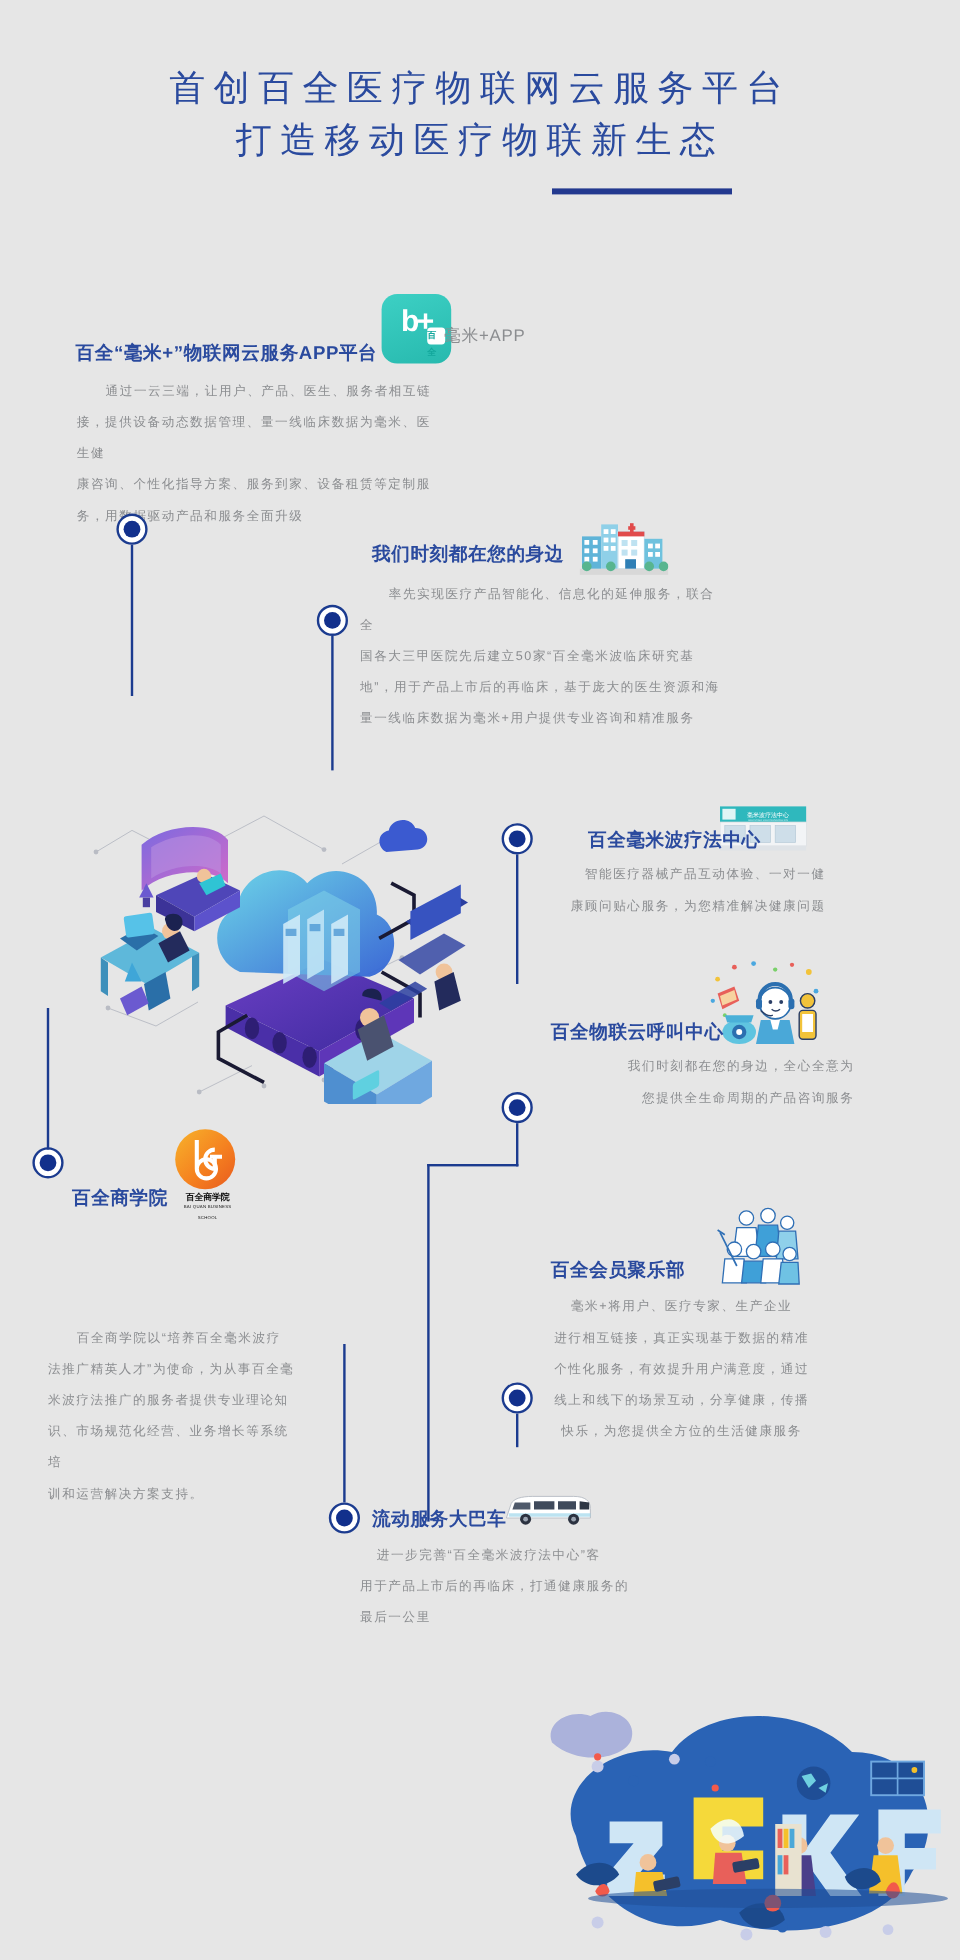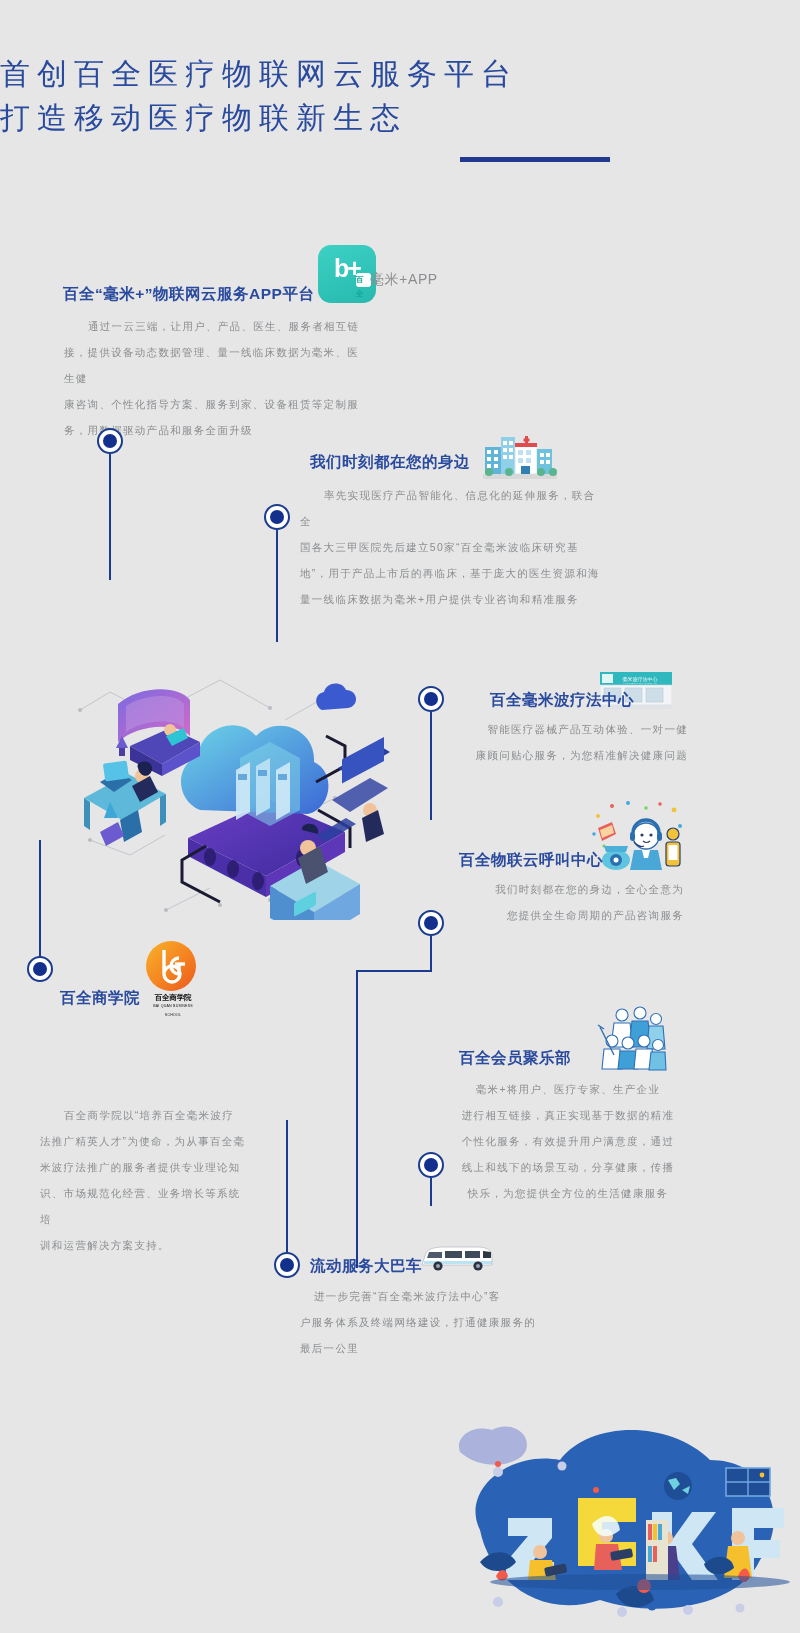--- a/index.html
+++ b/index.html
@@ -5,21 +5,21 @@
   * { box-sizing: border-box; margin: 0; padding: 0; }
   html, body {
     width: 800px; height: 1633px;
     background: #e6e6e6;
     font-family: "Liberation Sans", "DejaVu Sans", sans-serif;
     overflow: hidden;
   }
   #page { position: relative; width: 800px; height: 1633px; background: #e6e6e6; }
 
   
-  #header { position: absolute; left: 0; top: 52px; width: 800px; text-align: left; }
+  #header { position: absolute; left: 0; top: 52px; width: 800px; text-align: center; }
   .title-line {
     color: #2a4a9e; font-size: 30px; letter-spacing: 7px;
     font-weight: 400; line-height: 44px; white-space: nowrap;
   }
   #title-rule {
     position: absolute; left: 460px; top: 157px;
     width: 150px; height: 5px; background: #23398f;
   }
 
   
@@ -348,21 +348,21 @@
     <path d="M44 50 L68 50 L72 70 L40 70 Z" fill="#4aa8d8"></path>
     <path d="M52 50 L60 50 L58 58 L54 58 Z" fill="#ffffff"></path>
 
     <rect x="76" y="42" width="14" height="24" rx="3" fill="#f2c33a" stroke="#2b3f66" stroke-width="1.2"></rect>
     <rect x="78.5" y="45" width="9" height="15" fill="#ffffff"></rect>
     <circle cx="83" cy="34" r="6" fill="#f2c33a" stroke="#2b3f66" stroke-width="1.2"></circle>
   </svg>
 
   <div style="position:absolute;left:459px;top:850px;" class="sec-heading">百全物联云呼叫中心</div>
 
-  <div style="position:absolute;left:444px;top:876px;width:240px;text-align:right;" class="sec-body">
+  <div style="position:absolute;left:472px;top:876px;width:240px;text-align:right;" class="sec-body">
     <p>我们时刻都在您的身边，全心全意为</p>
     <p>您提供全生命周期的产品咨询服务</p>
   </div>
 
   <div class="node-dot big" style="left:418px;top:910px;"></div>
   <div class="vline" style="left:430px;top:936px;height:36px;"></div>
   <div class="hline" style="left:356px;top:970px;width:76px;"></div>
   <div class="vline" style="left:356px;top:970px;height:298px;"></div>
 
   <svg id="bschool-logo" viewBox="0 0 52 52">
@@ -443,21 +443,21 @@
     <circle cx="20" cy="23" r="4.6" fill="#2b3240"></circle>
       <circle cx="20" cy="23" r="2" fill="#9aa3b0"></circle>
     <circle cx="60" cy="23" r="4.6" fill="#2b3240"></circle>
       <circle cx="60" cy="23" r="2" fill="#9aa3b0"></circle>
   </svg>
 
   <div style="position:absolute;left:310px;top:1256px;" class="sec-heading">流动服务大巴车</div>
 
   <div style="position:absolute;left:300px;top:1283px;width:260px;" class="sec-body">
     <p style="text-indent:14px">进一步完善“百全毫米波疗法中心”客</p>
-    <p>户服务体系及终端网络建设，打通健康服务的</p>
+    <p>用于产品上市后的再临床，打通健康服务的</p>
     <p>最后一公里</p>
   </div>
 
   <div class="node-dot big" style="left:274px;top:1252px;"></div>
   <div class="vline" style="left:286px;top:1120px;height:132px;"></div>
 
   <svg id="zckf" viewBox="0 0 360 253">
 
     <path d="M40 150 C20 110 70 70 120 80 C150 40 230 40 270 80 C330 80 350 140 320 180
              C300 225 220 240 160 220 C100 240 50 200 40 150 Z" fill="#2a63b5"></path>

